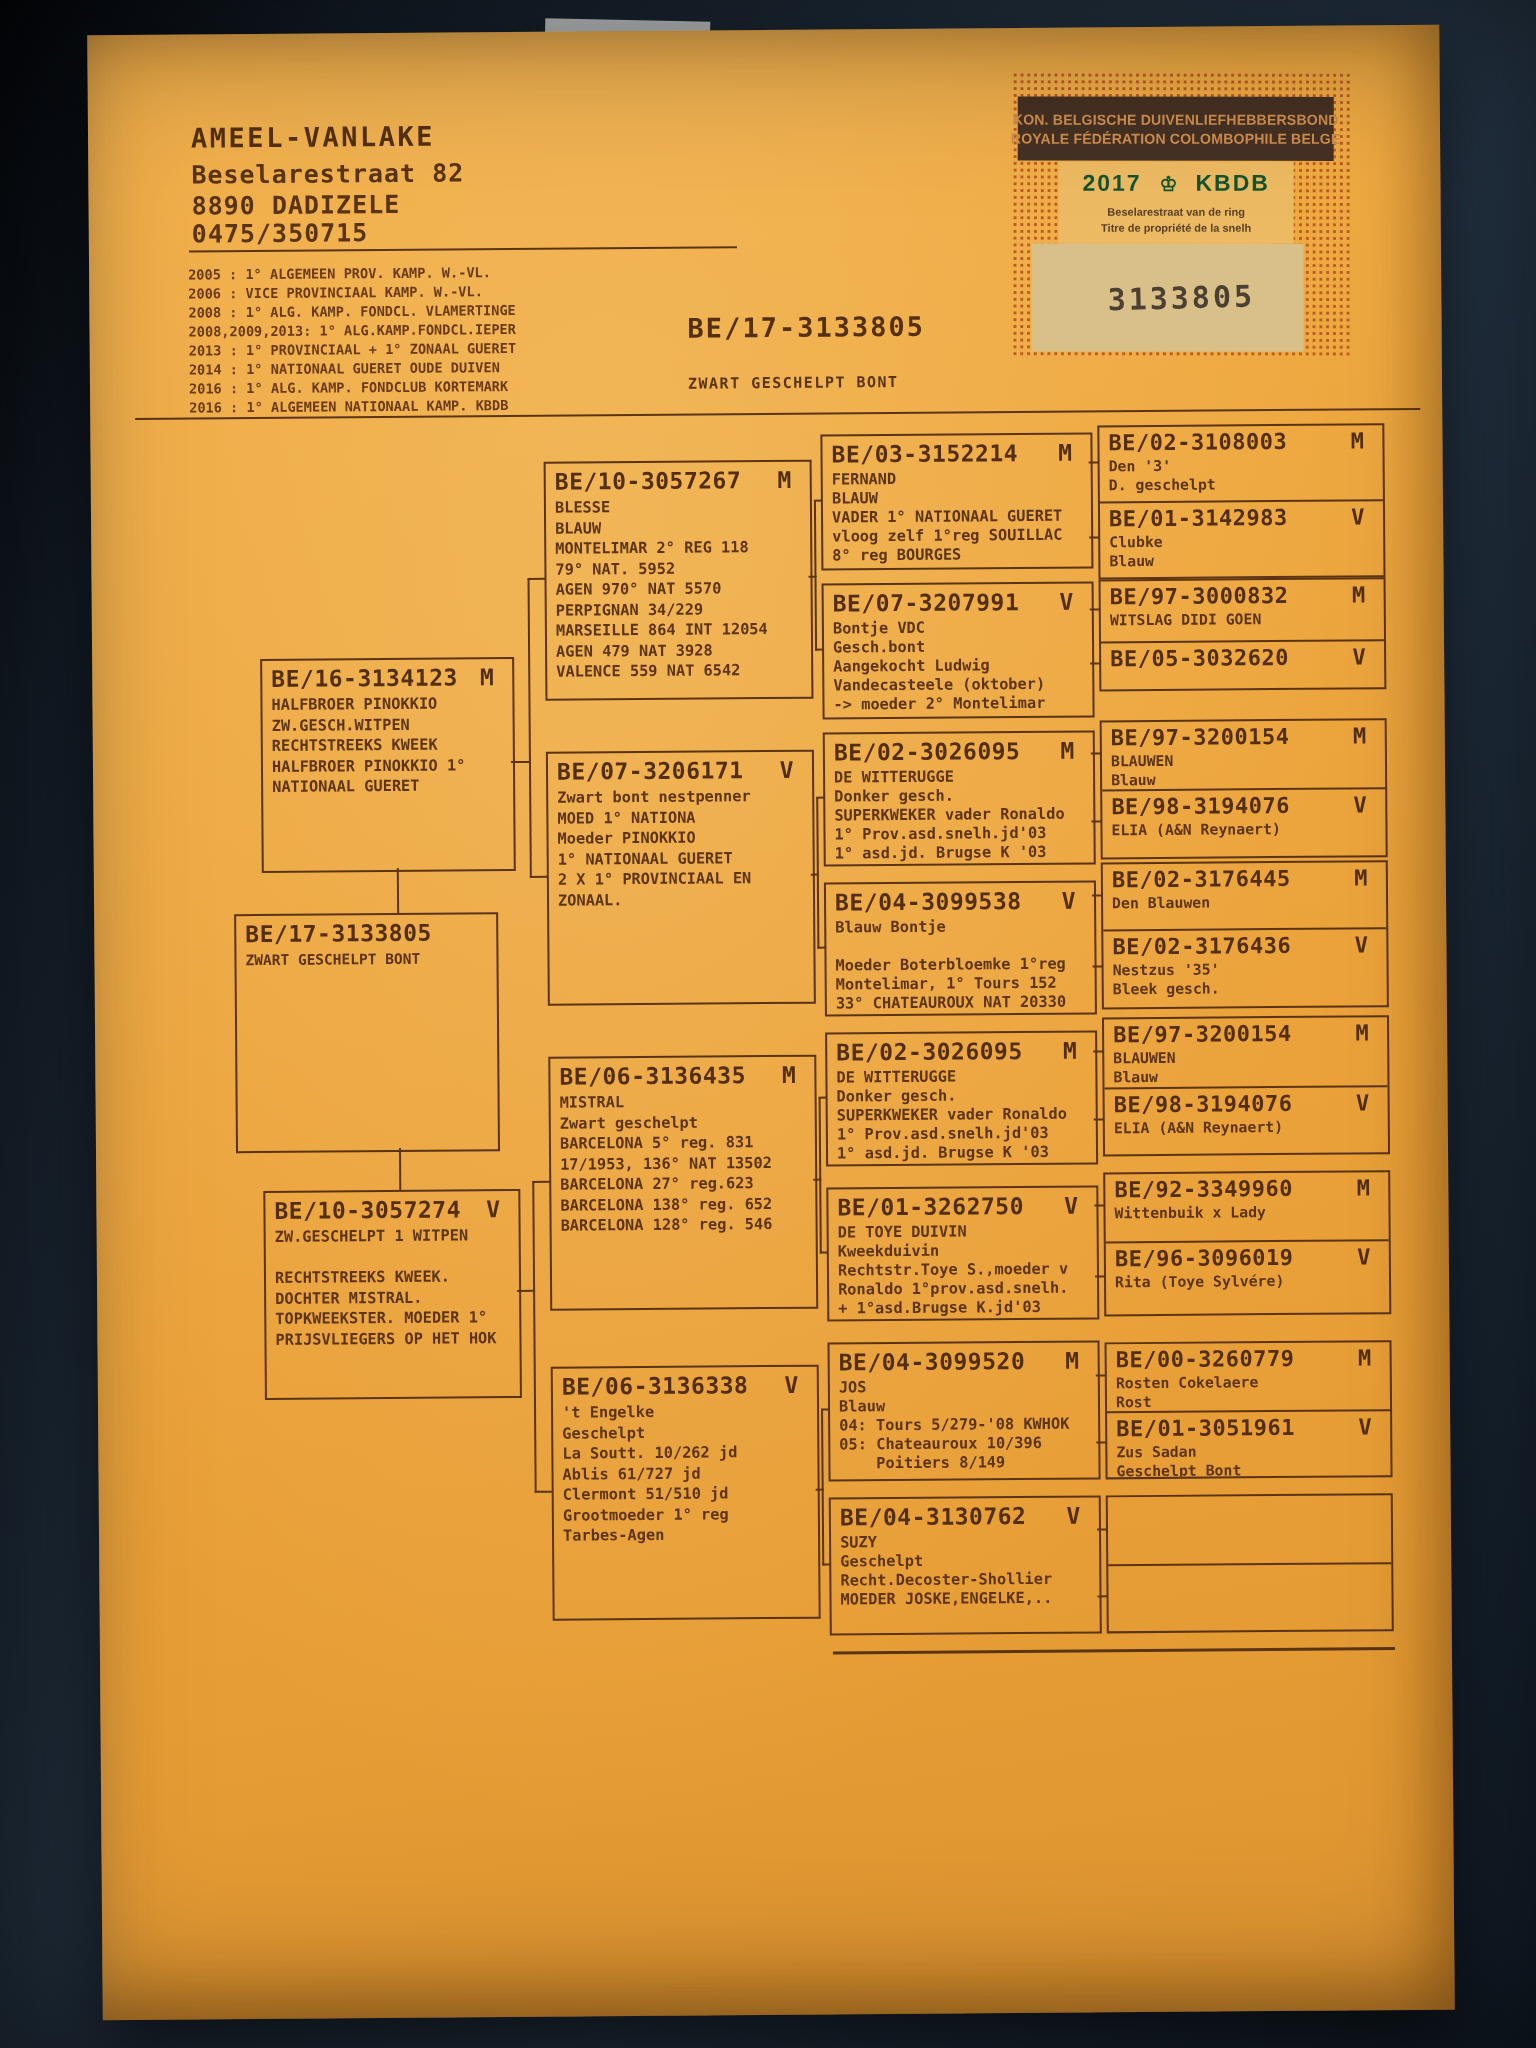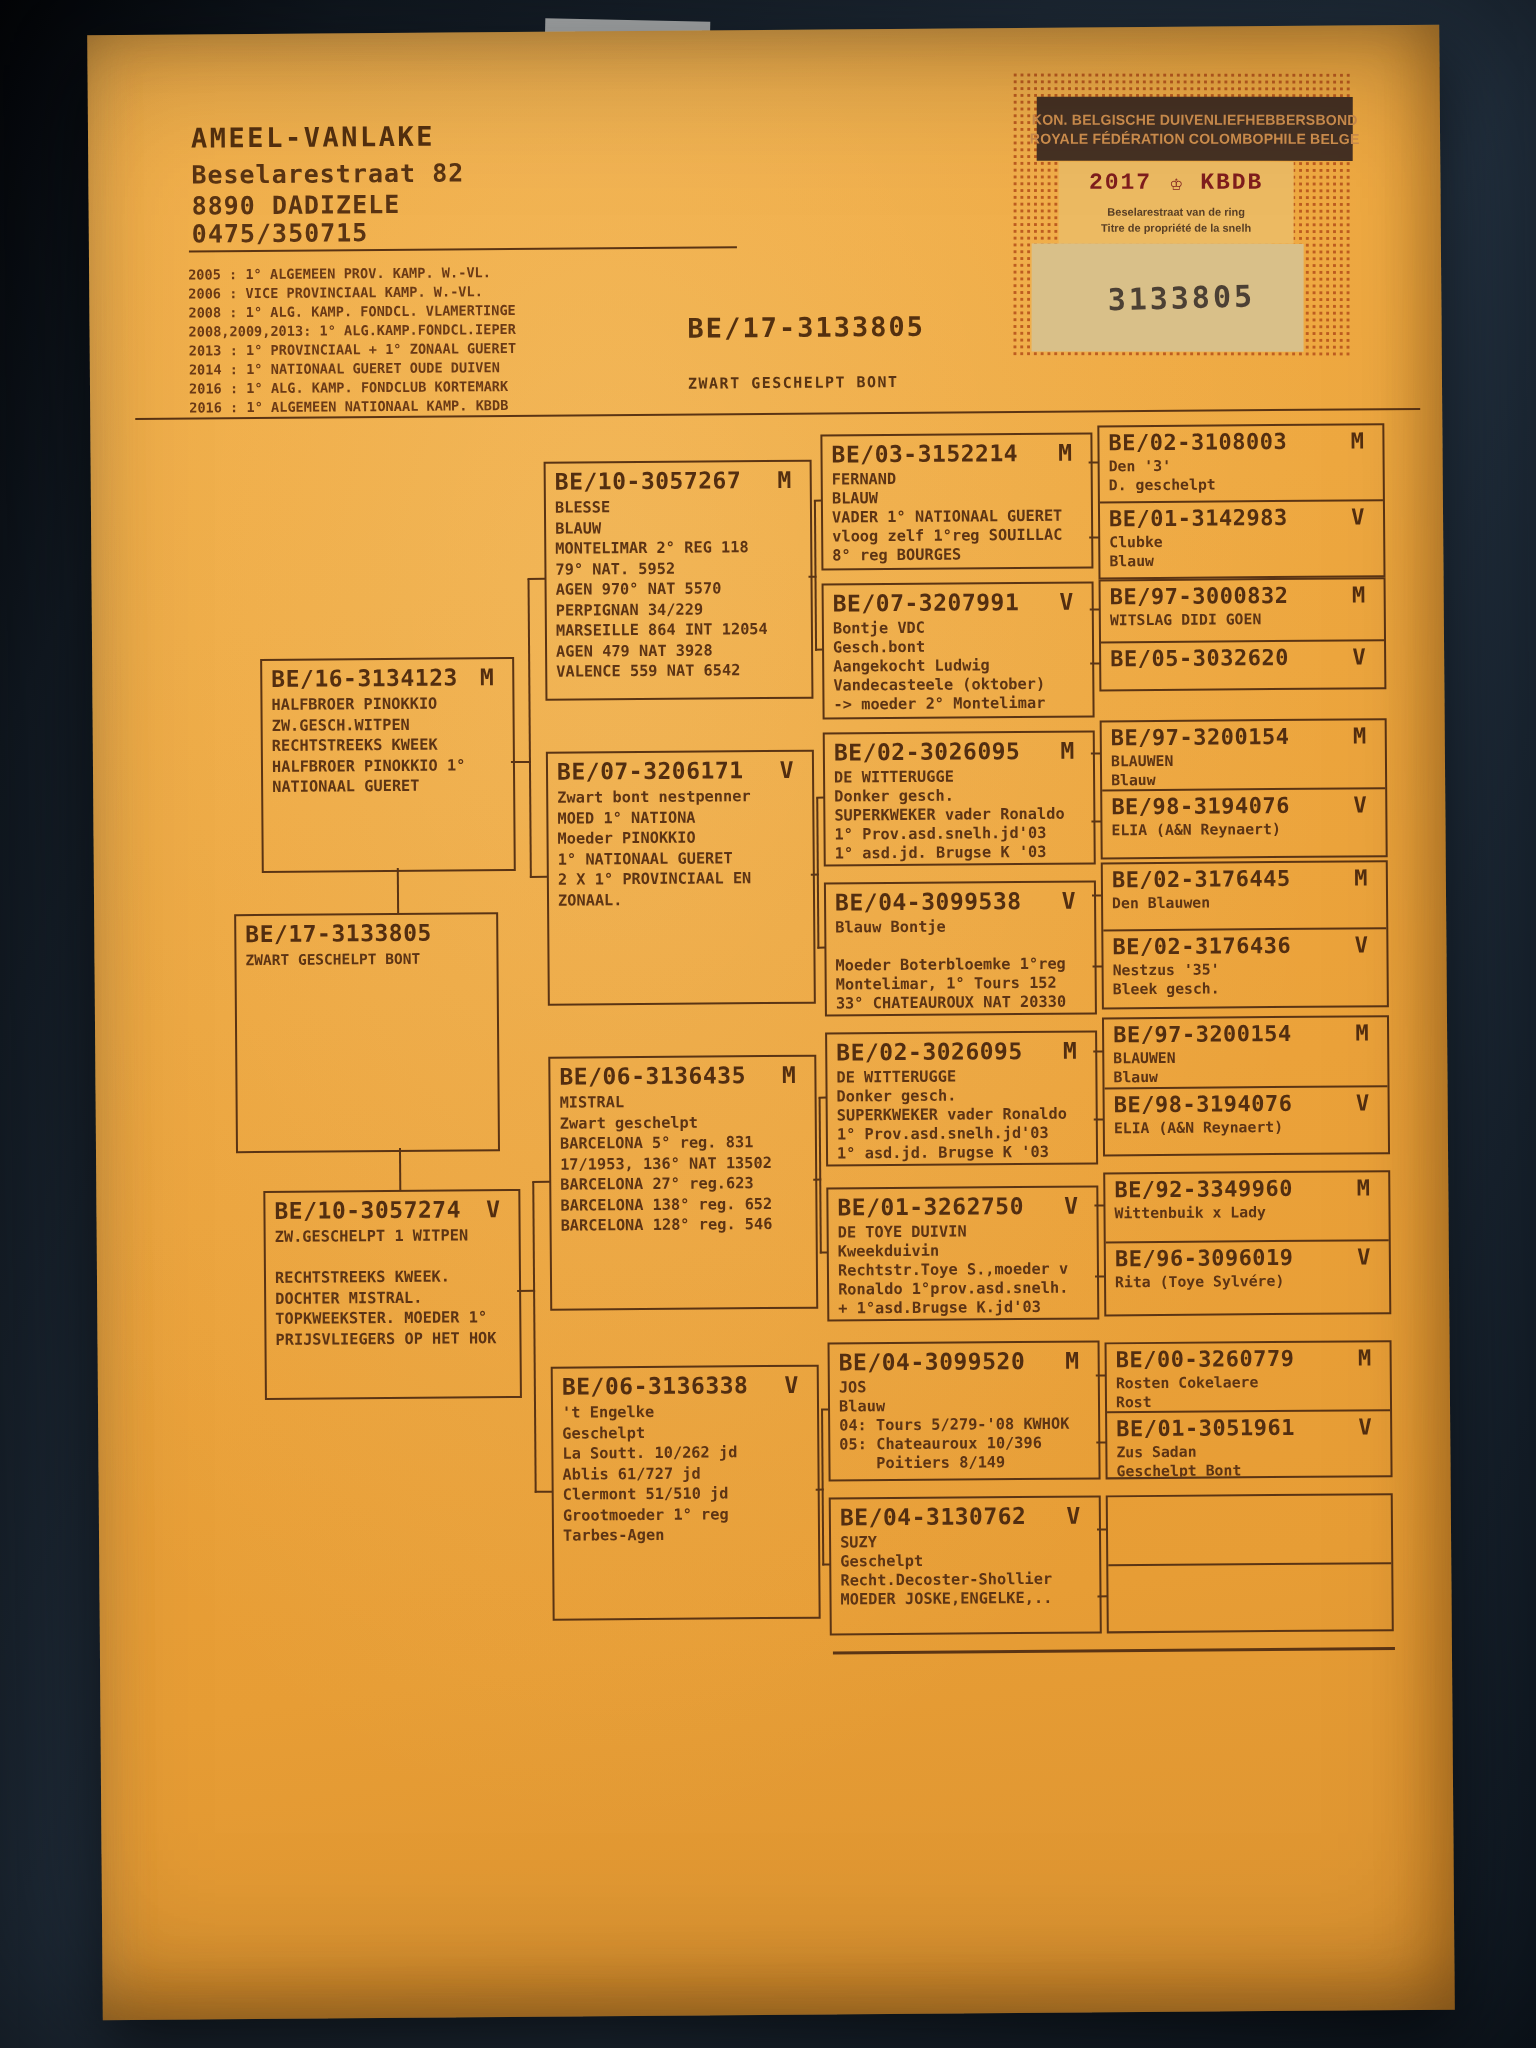--- a/index.html
+++ b/index.html
@@ -25,28 +25,28 @@
   
   .owner-name{font-size:27px;letter-spacing:2.5px;color:#54300f;}
   .owner-line{font-size:25px;letter-spacing:1px;color:#5a3413;}
   .ach{font-size:13.6px;line-height:19px;white-space:pre-wrap;color:#6b3a16;letter-spacing:0;}
   .ring-title{font-size:27px;letter-spacing:2px;color:#54300f;}
   .color-title{font-size:15px;letter-spacing:1.5px;color:#5a3413;}
   
   #stamp{position:absolute;left:923px;top:45px;width:339px;height:285px;transform:rotate(.5deg);
     background-image:radial-gradient(circle,#bd5c20 1.35px,rgba(189,92,32,0) 1.9px);
     background-size:6.8px 6.8px;}
-  .stamp-band{position:absolute;left:25px;top:25px;width:316px;height:64px;background:#463123;
+  .stamp-band{position:absolute;left:6px;top:25px;width:316px;height:64px;background:#463123;
     display:flex;flex-direction:column;justify-content:center;align-items:center;gap:3px;}
   .stamp-band div{font-family:"Liberation Sans",sans-serif;font-weight:bold;font-size:14.5px;
     color:#cf8f4e;white-space:nowrap;transform:scaleX(.97);letter-spacing:.2px;}
   .stamp-patch{position:absolute;left:47px;top:90px;width:235px;height:82px;background:#ecba62;}
   .stamp-yearrow{position:absolute;left:0;top:8px;width:100%;display:flex;justify-content:center;
-    align-items:center;gap:18px;font-family:Liberation Mono, monospace;font-weight:bold;
-    font-size:23px;letter-spacing:2px;color:#7f1d1d;}
+    align-items:center;gap:18px;font-family:Liberation Sans, sans-serif;font-weight:bold;
+    font-size:23px;letter-spacing:2px;color:#14532d;}
   .crown{font-size:20px;letter-spacing:0;}
   .stamp-sub{position:absolute;left:0;width:100%;text-align:center;
     font-family:"Liberation Sans",sans-serif;font-weight:bold;font-size:11px;color:#5a4026;}
   .stamp-cream{position:absolute;left:20px;top:172px;width:272px;height:108px;background:#d9c089;
     display:flex;align-items:center;justify-content:center;}
   .stamp-number{font-size:30px;font-weight:bold;letter-spacing:3px;color:#4c4034;
     transform:rotate(-1.5deg);padding-left:28px;}
   
   .pbox{position:absolute;border:2.5px solid #5a3414;}
   .pbox-head{display:flex;justify-content:space-between;align-items:flex-start;

